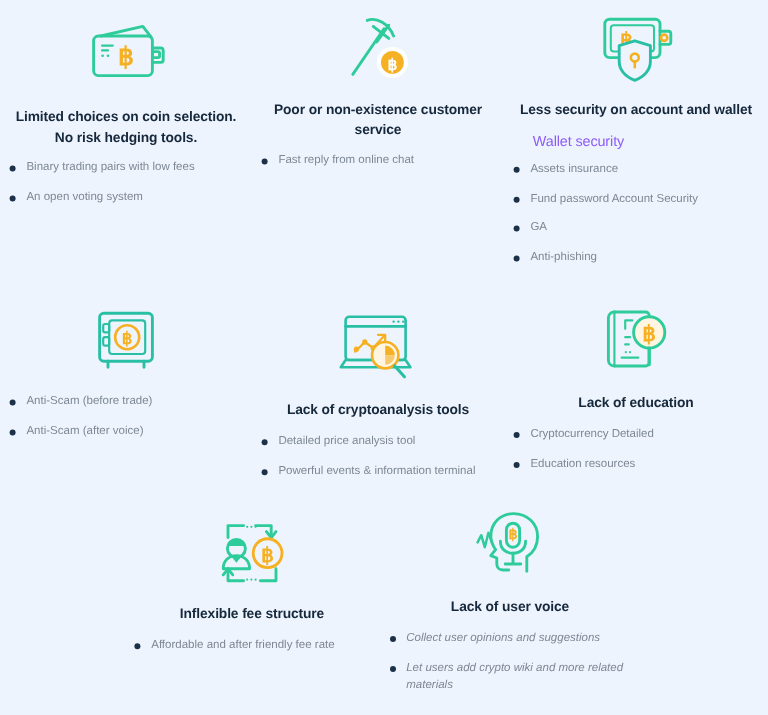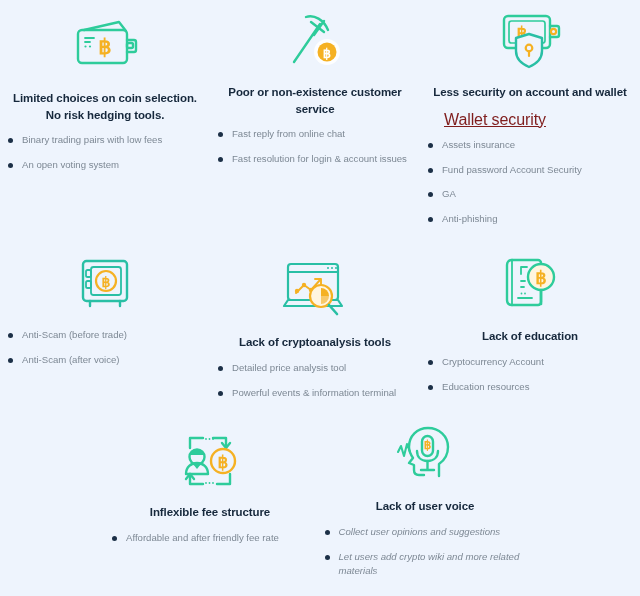--- a/index.html
+++ b/index.html
@@ -44,27 +44,26 @@
     font-size:11.5px;
     font-weight:bold;
     color:#16283c;
     text-align:center;
     line-height:1.45;
     letter-spacing:-0.1px;
     margin:0 0 10px 0;
     max-width:195px;
   }
   .sub-title{
-    font-size:16px;
-    color:#7f1d1d;
+    font-size:12px;
+    color:#8b5cf6;
     font-weight:normal;
     align-self:flex-start;
     margin:0 0 9px 18px;
     letter-spacing:-0.1px;
-    text-decoration:underline;
   }
   ul.bullets{
     list-style:none;margin:0;padding:0;
     width:100%;
     box-sizing:border-box;
   }
   ul.bullets li{
     position:relative;
     font-size:9.6px;
     color:#7d8894;
@@ -124,21 +123,20 @@
           <path d="M30 25 L40 11"></path>
           <path d="M27 12 L40 22"></path>
           <circle cx="43" cy="42" r="13" fill="#ffffff" stroke="none" opacity="0.85"></circle>
           <circle cx="43" cy="42" r="9.5" fill="#f5b123" stroke="none"></circle>
           <text x="43" y="48" font-family="Liberation Sans, sans-serif" font-size="13" font-weight="bold" fill="#ffffff" stroke="none" text-anchor="middle">฿</text>
         </svg>
       </div>
       <div class="card-title">Poor or non-existence customer service</div>
       <ul class="bullets bl-pad-2">
         <li>Fast reply from online chat</li>
-        <li>Fast resolution for login &amp; account issues</li>
       </ul>
     </div>
   </div>
 
   <div class="card r1c3">
     <div class="inner">
       <div class="icon-wrap">
         <svg width="68" height="62" viewBox="0 0 68 62" fill="none" stroke="#2ecc9b" stroke-width="2.4" stroke-linecap="round" stroke-linejoin="round">
           <rect x="8" y="6" width="46" height="32" rx="4"></rect>
           <rect x="13" y="11" width="36" height="22" rx="2.5" stroke-width="1.7"></rect>
@@ -222,21 +220,21 @@
           <circle cx="22.5" cy="39.5" r="0.9" fill="#2ecc9b" stroke="none"></circle>
           <circle cx="26" cy="39.5" r="0.9" fill="#2ecc9b" stroke="none"></circle>
           <path d="M19 44 h14" stroke-width="1.8"></path>
           <circle cx="42" cy="23" r="13" fill="#fff5e0" stroke="#2ecc9b" stroke-width="2.4"></circle>
           <text x="42" y="30" font-family="Liberation Sans, sans-serif" font-size="18" font-weight="bold" fill="#f5b123" stroke="none" text-anchor="middle">฿</text>
           <path d="M42 36 v14" stroke="#2ecc9b" stroke-width="2.6"></path>
         </svg>
       </div>
       <div class="card-title">Lack of education</div>
       <ul class="bullets bl-pad-6">
-        <li>Cryptocurrency Account</li>
+        <li>Cryptocurrency Detailed</li>
         <li>Education resources</li>
       </ul>
     </div>
   </div>
 
   <div class="card r3c1">
     <div class="inner">
       <div class="icon-wrap">
         <svg width="66" height="62" viewBox="0 0 66 62" fill="none" stroke="#2ecc9b" stroke-width="2.4" stroke-linecap="round" stroke-linejoin="round">
           <path d="M13 18 V8 h13 M36 8 h13 v10"></path>

